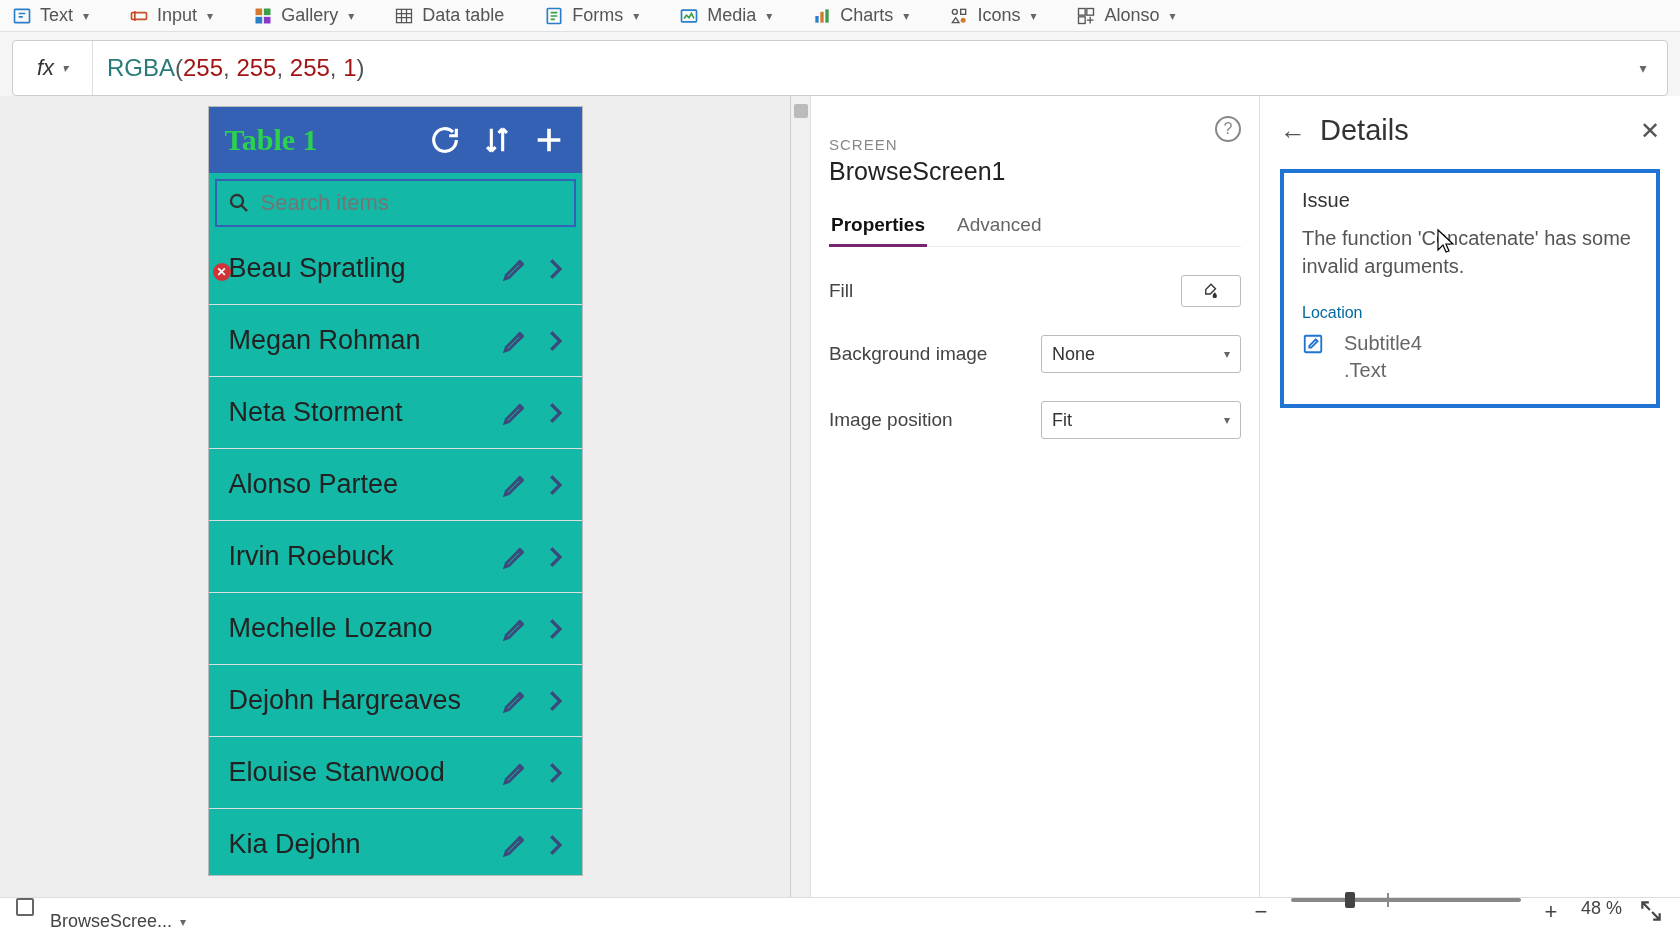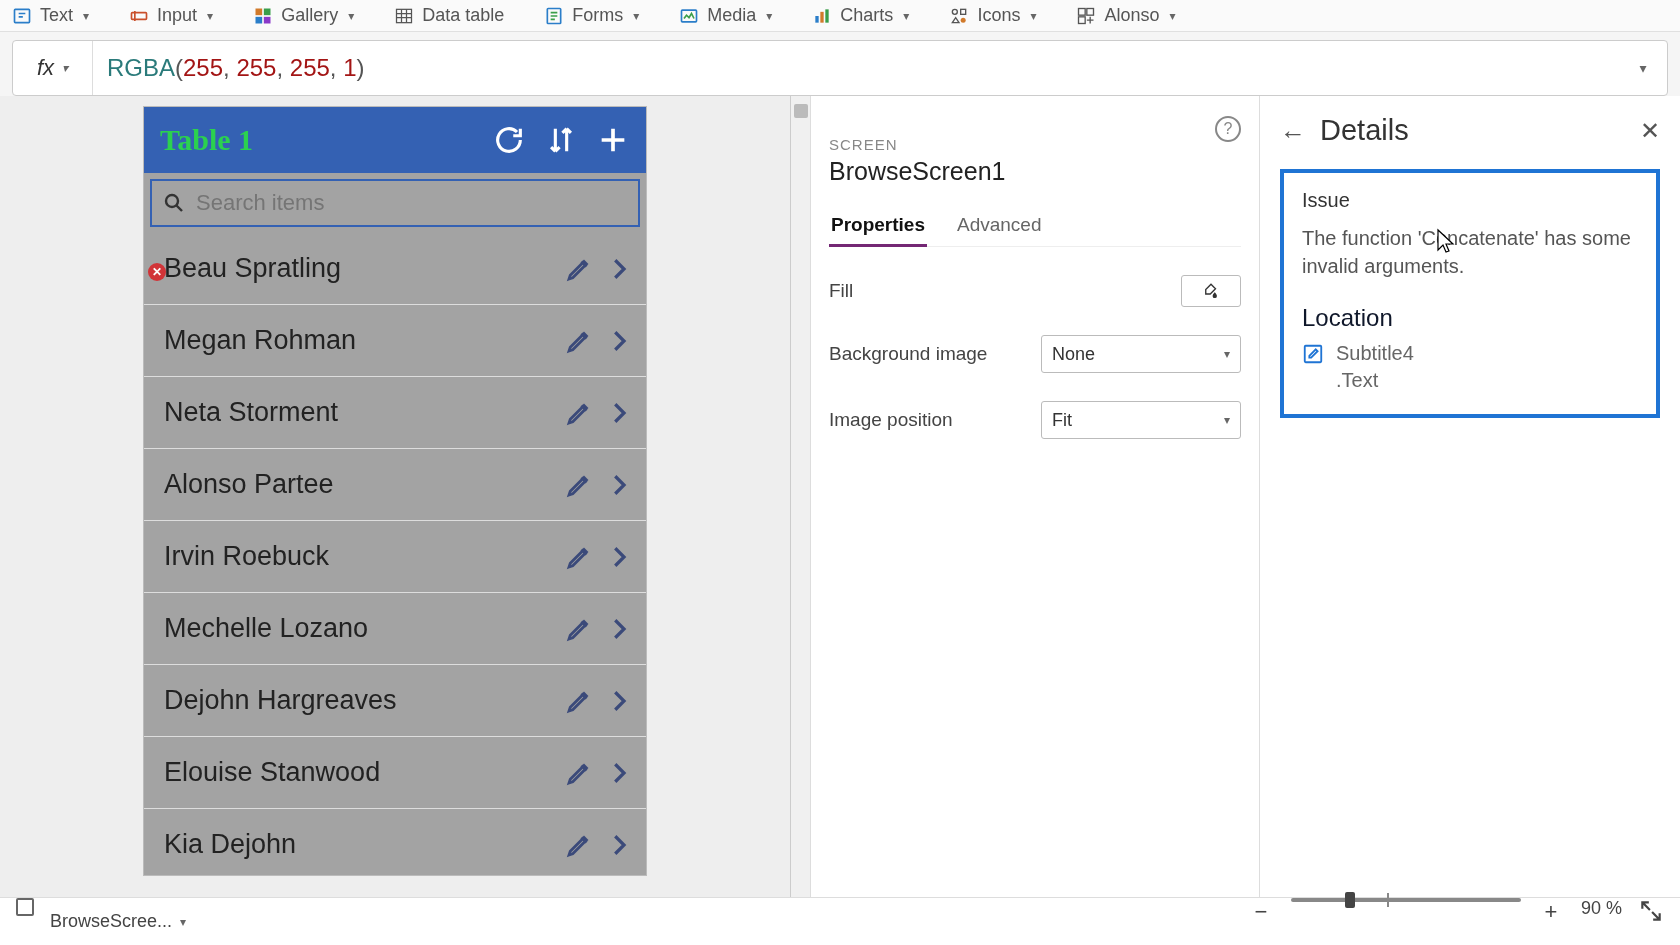--- a/index.html
+++ b/index.html
@@ -30,21 +30,21 @@
   .formula-chev { width: 48px; text-align: center; color: #666; font-size: 14px; }
 
   
   .main { display: flex; height: calc(100% - 32px - 64px - 48px); }
   .canvas-pane { flex: 1; background: #eee; position: relative; display: flex; }
   .canvas-area  { flex: 1; display: flex; justify-content: center; align-items: flex-start; padding-top: 10px; position: relative; }
   .vscroll { width: 20px; background: #f0f0f0; border-left: 1px solid #ccc; position: relative; }
   .vscroll .thumb { position: absolute; top: 8px; left: 3px; width: 14px; height: 14px; background: #bbb; border-radius: 2px; }
 
   .phone {
-    width: 504px; background: #a3a3a3; border: 1px solid #bbb; height: 770px;
+    width: 375px; background: #14b8a6; border: 1px solid #bbb; height: 770px;
     display: flex; flex-direction: column; overflow: hidden;
   }
   .phone-header {
     background: #3461b3; color: #fff; height: 66px; display: flex; align-items: center;
     padding: 0 16px; gap: 18px;
   }
   .phone-title { font-family: "Comic Sans MS", cursive; color: #2bd14f; font-size: 30px; flex: 1; font-weight: 600; }
   .header-icon { width: 34px; height: 34px; color: #fff; display: flex; align-items: center; justify-content: center; }
   .search-row { border: 2px solid #3461b3; margin: 6px; display: flex; align-items: center; height: 48px; padding: 0 10px; gap: 10px; }
   .search-row input { border: none; outline: none; font-size: 22px; flex: 1; color: #333; background: transparent; }
@@ -76,22 +76,22 @@
 
   
   .details-panel { width: 420px; min-width: 420px; background: #fff; padding: 18px 20px; }
   .details-head { display: flex; align-items: center; gap: 14px; }
   .back-arrow { font-size: 26px; color: #555; cursor: pointer; }
   .details-title { font-size: 29px; color: #333; flex: 1; }
   .close-x { font-size: 24px; color: #555; cursor: pointer; }
   .issue-card { border: 4px solid #1f74d4; margin-top: 22px; padding: 16px 18px 20px; }
   .issue-h { font-size: 20px; color: #333; margin-bottom: 12px; }
   .issue-text { font-size: 20px; color: #555; line-height: 1.4; }
-  .issue-loc-h { font-size: 24px; color: #0f172a; margin-top: 24px; margin-bottom: 8px; }
-  .loc-row { display: flex; align-items: flex-start; gap: 12px; }
+  .issue-loc-h { font-size: 16px; color: #0369a1; margin-top: 24px; margin-bottom: 8px; }
+  .loc-row { display: flex; align-items: flex-start; gap: 20px; }
   .loc-icon { width: 22px; height: 22px; color: #1f74d4; margin-top: 3px; }
   .loc-text { font-size: 20px; color: #666; line-height: 1.35; }
 
   
   .status-bar { height: 48px; background: #fff; border-top: 1px solid #ddd; display: flex; padding: 0 16px; gap: 16px; }
   .sb-check { width: 18px; height: 18px; border: 2px solid #666; border-radius: 2px; }
   .sb-crumb { font-size: 18px; color: #444; display: flex; align-items: center; gap: 6px; }
   .sb-spacer { flex: 1; }
   .zoom-btn { width: 28px; height: 28px; display: flex; align-items: center; justify-content: center; font-size: 22px; color: #444; cursor: pointer; }
   .zoom-slider { width: 230px; height: 4px; background: #888; position: relative; border-radius: 2px; }
@@ -454,18 +454,18 @@
     <span class="chev-down">▾</span>
   </span>
   <span class="sb-spacer"></span>
   <span class="zoom-btn">−</span>
   <div class="zoom-slider">
     <div class="tick" style="left:96px"></div>
     <div class="knob" style="left:54px"></div>
   </div>
   <span class="zoom-btn">+</span>
   <span class="zoom-val">
-    <span>90</span>&nbsp;<span>%</span>
+    <span>48</span>&nbsp;<span>%</span>
   </span>
   <span class="expand-icon"><svg viewBox="0 0 24 24" fill="none" stroke="#444" stroke-width="2">
         <path d="M4 10V4h6M20 14v6h-6M4 4l7 7M20 20l-7-7"></path>
       </svg></span>
 </div>
 
 </body></html>

